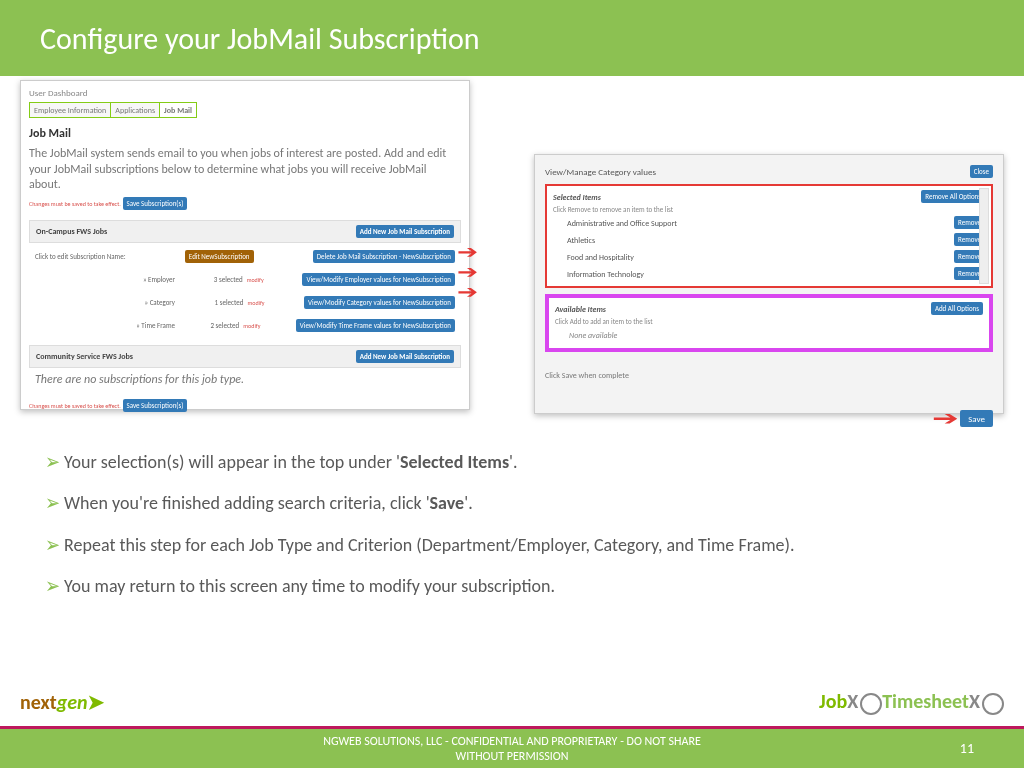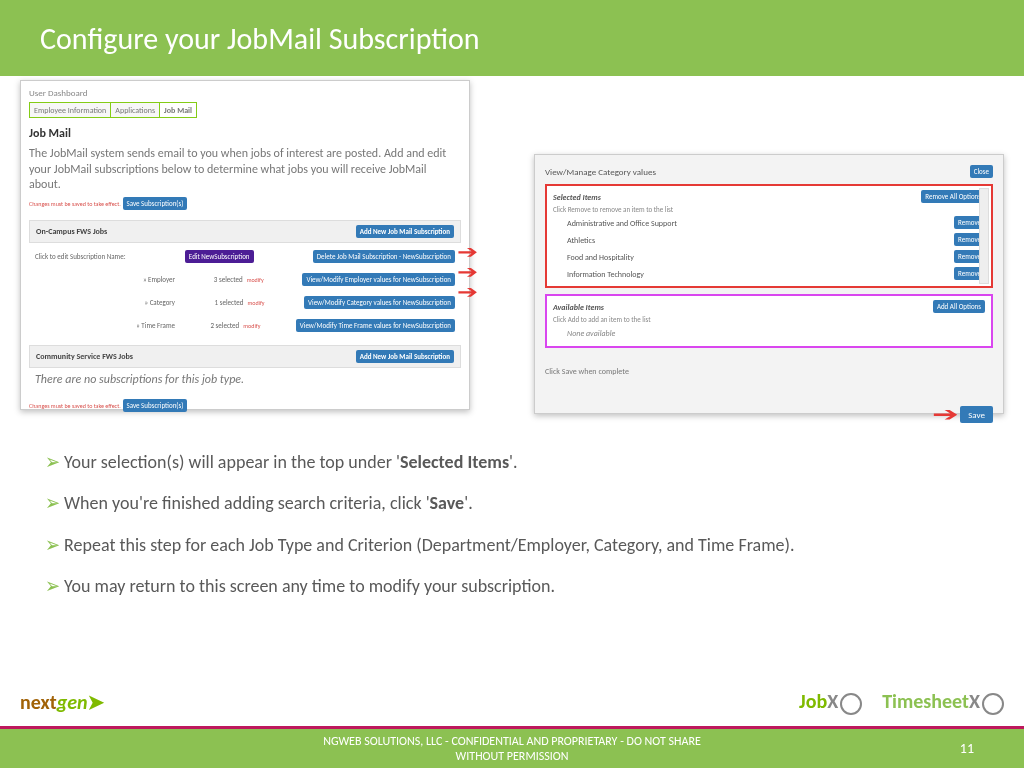--- a/index.html
+++ b/index.html
@@ -23,31 +23,31 @@
   .row .left { color: #666; }
   .row .mid { color:#666; }
   .modlink { color:#d9534f; font-size:6px; margin-left:4px;}
   .arrows { position:absolute; width:30px; height:60px; left:460px; top:165px;}
   .arrow-r { position:absolute; color:#e53935; font-size:18px; transform:scaleX(1.4);}
   .popup-h { font-size:9px; color:#555; margin-bottom:6px; display:flex; justify-content:space-between; align-items:center;}
   .redbox { border:2px solid #e53935; padding:4px 6px; background:#fff; font-size:8px; }
   .redbox-head { display:flex; justify-content:space-between; align-items:center; margin-bottom:2px;}
   .hint { font-size:7px; color:#888; }
   .list-line { display:flex; justify-content:space-between; align-items:center; padding:2px 0 2px 14px; font-size:8px; color:#555;}
-  .avail { background:#fff; border:2px solid #d946ef; margin-top:6px; padding:4px 6px; font-size:8px;}
+  .avail { background:#fff; border:4px solid #d946ef; margin-top:6px; padding:4px 6px; font-size:8px;}
   .none { font-style:italic; color:#888; padding:4px 0 4px 14px;}
   .save-row { display:flex; justify-content:flex-end; align-items:center; margin-top:26px; font-size:8px;}
   .save-arrow { color:#e53935; font-size:20px; margin-right:6px; transform:scaleX(1.6);}
   .bullets { padding: 20px 45px 0 45px; }
   .bullets p { font-size: 18px; color: #595959; margin-bottom: 18px; line-height:1.3; }
   .chev { color:#8cc152; margin-right:4px; display:inline-block; transform:scaleY(1.2);}
   .logos { position:absolute; bottom:46px; left:0; right:0; height:40px; display:flex; justify-content:space-between; align-items:center; padding:0 20px;}
   .logo-ng { font-size:20px; font-weight:bold; }
   .logo-ng .n1{color:#a16207;} .logo-ng .n2{color:#7fba00; font-style:italic;}
-  .logo-right { display:flex; gap:20px; align-items:center;}
+  .logo-right { display:flex; gap:0; align-items:center;}
   .logo-jx { font-weight:bold; font-size:20px;} .logo-jx .j{color:#7fba00;} .logo-jx .x{color:#888;}
   .logo-tx { font-weight:bold; font-size:20px;} .logo-tx .t{color:#8cc152;} .logo-tx .x{color:#888;}
   .clock { display:inline-block; width:22px; height:22px; border:2px solid #888; border-radius:50%; position:relative; vertical-align:middle; margin-left:2px;}
   .footer { position:absolute; bottom:0; left:0; right:0; background:#8cc152; height:42px; border-top:3px solid #be185d; display:flex; align-items:center; justify-content:center; color:#fff; font-size:12px; }
   .footer .txt { text-align:center; line-height:1.2; max-width:400px;}
   .pagenum { position:absolute; right:50px; font-size:14px;}
   .scrollhint { position:absolute; right:2px; top:2px; bottom:2px; width:10px; background:#eee; border:1px solid #ddd;}
 </style>
 </head>
 <body>
@@ -68,21 +68,21 @@
     <div>
       <span class="warn">Changes must be saved to take effect.</span>
       <span class="btn-blue">Save Subscription(s)</span>
     </div>
     <div class="bar">
       <span>On-Campus FWS Jobs</span>
       <span class="btn-blue">Add New Job Mail Subscription</span>
     </div>
     <div class="row">
       <span class="left">Click to edit Subscription Name:</span>
-      <span class="btn-blue" style="background:#4c1d95;">Edit NewSubscription</span>
+      <span class="btn-blue" style="background:#a16207;">Edit NewSubscription</span>
       <span class="btn-blue">Delete Job Mail Subscription - NewSubscription</span>
     </div>
     <div class="row">
       <span class="left" style="width:140px;text-align:right;">» Employer</span>
       <span class="mid"><span>3 selected</span><span class="modlink">modify</span></span>
       <span class="btn-blue">View/Modify Employer values for NewSubscription</span>
     </div>
     <div class="row">
       <span class="left" style="width:140px;text-align:right;">» Category</span>
       <span class="mid"><span>1 selected</span><span class="modlink">modify</span></span>

